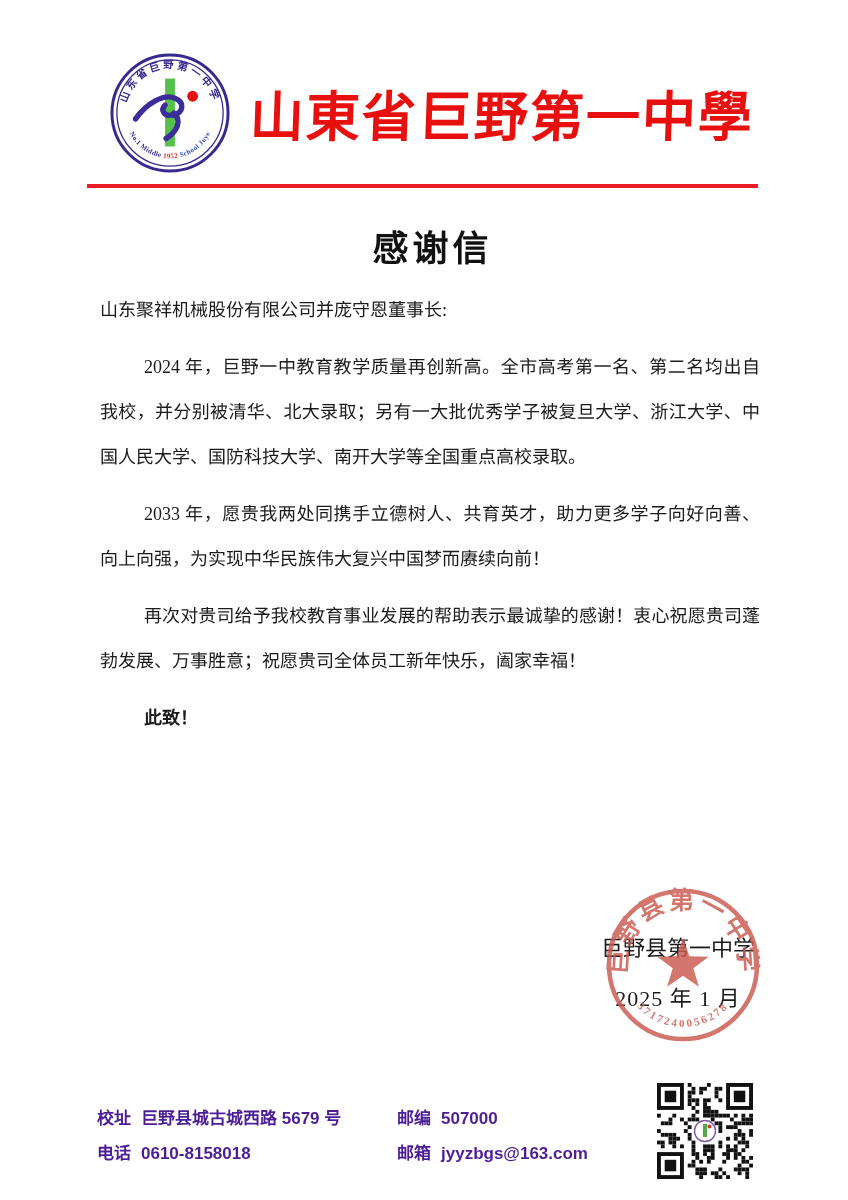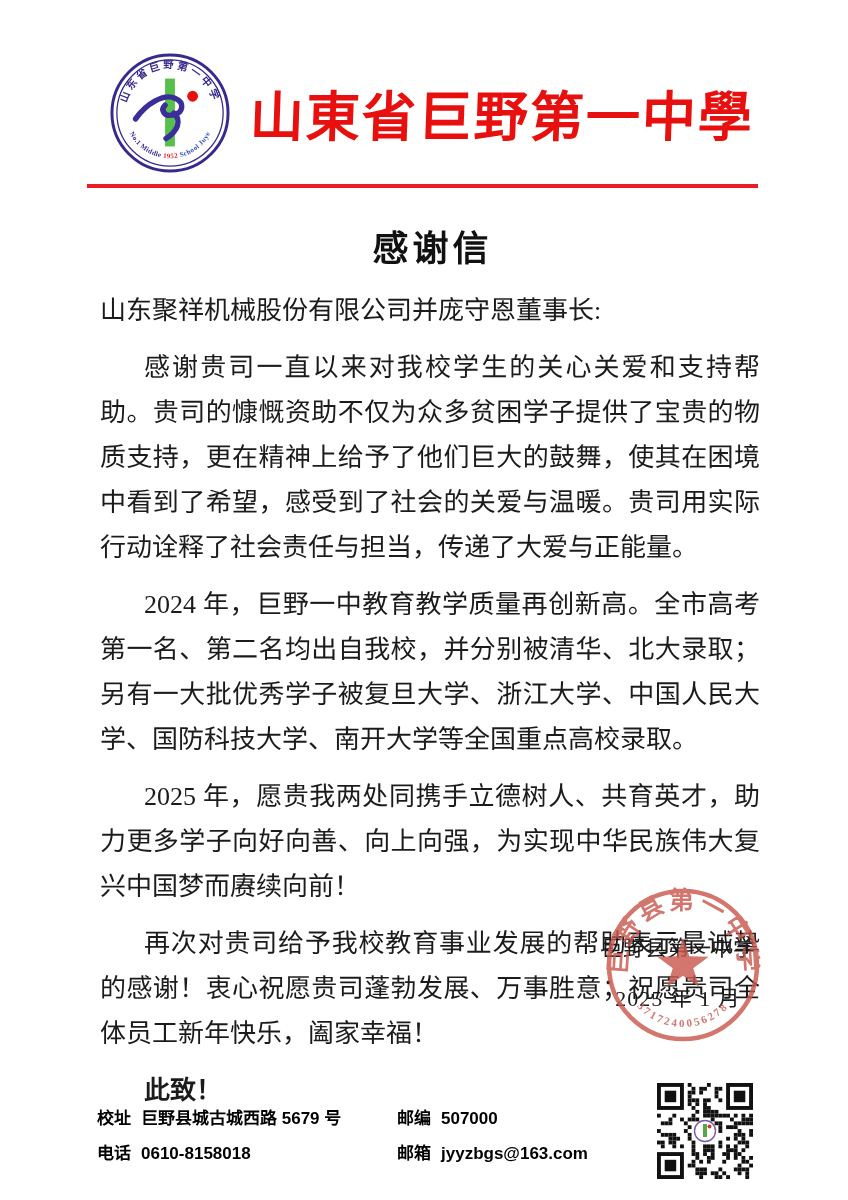--- a/index.html
+++ b/index.html
@@ -23,38 +23,38 @@
     background:#ec1c24;
   }
   
   .title {
     position:absolute; left:0; top:219px; width:100%;
     text-align:center; font-size:36px; font-weight:bold;
     letter-spacing:4px; color:#111;padding-left:17px;
   }
   .body {
     position:absolute; left:100px; top:288px; width:660px;
-    font-size:26px; line-height:45px; text-align:justify;
+    font-size:18px; line-height:45px; text-align:justify;
   }
   .body p { margin:0 0 12px 0; }
   .salutation { text-indent:0; }
   .para { text-indent:44px; }
   .closing { text-indent:44px;font-weight:bold; }
   
   .signature { position:absolute; left:588px; top:930px; width:180px;
     text-align:center; font-size:22px; }
   .signature .date-line { margin-top:18px; letter-spacing:1px; }
   .stamp { position:absolute; left:604px; top:886px; width:158px; height:158px;
     opacity:0.82; }
   
   .footer {
     position:absolute; left:97px; top:1104px; width:560px;
     display:grid; grid-template-columns:300px auto; row-gap:10px;
     font-family:"Liberation Sans","DejaVu Sans",sans-serif;
-    font-size:17px; font-weight:bold; color:#000000; white-space:nowrap;
+    font-size:17px; font-weight:bold; color:#4c1d95; white-space:nowrap;
   }
   .footer .flabel { margin-right:10px; }
   .qr { position:absolute; left:657px; top:1083px; width:96px; height:96px; }
 </style>
 </head>
 <body>
 
 <div class="page">
 
   <svg class="logo" viewBox="0 0 124 124" aria-hidden="true">
@@ -77,23 +77,22 @@
   </svg>
 
   <div class="school-name">山東省巨野第一中學</div>
 
   <div class="red-rule"></div>
 
   <h1 class="title">感谢信</h1>
 
   <div class="body">
     <p class="salutation">山东聚祥机械股份有限公司并庞守恩董事长:</p>
-    <p class="para">感谢贵司一直以来对我校学生的关心关爱和支持帮助。贵司的慷慨资助不仅为众多贫困学子提供了宝贵的物质支持，更在精神上给予了他们巨大的鼓舞，使其在困境中看到了希望，感受到了社会的关爱与温暖。贵司用实际行动诠释了社会责任与担当，传递了大爱与正能量。</p>
     <p class="para">2024 年，巨野一中教育教学质量再创新高。全市高考第一名、第二名均出自我校，并分别被清华、北大录取；另有一大批优秀学子被复旦大学、浙江大学、中国人民大学、国防科技大学、南开大学等全国重点高校录取。</p>
-    <p class="para">2025 年，愿贵我两处同携手立德树人、共育英才，助力更多学子向好向善、向上向强，为实现中华民族伟大复兴中国梦而赓续向前！</p>
+    <p class="para">2033 年，愿贵我两处同携手立德树人、共育英才，助力更多学子向好向善、向上向强，为实现中华民族伟大复兴中国梦而赓续向前！</p>
     <p class="para">再次对贵司给予我校教育事业发展的帮助表示最诚挚的感谢！衷心祝愿贵司蓬勃发展、万事胜意；祝愿贵司全体员工新年快乐，阖家幸福！</p>
     <p class="closing">此致！</p>
   </div>
 
   <div class="signature">
     <div>巨野县第一中学</div>
     <div class="date-line">2025 年 1 月</div>
   </div>
 
   <svg class="stamp" viewBox="0 0 158 158" aria-hidden="true">

